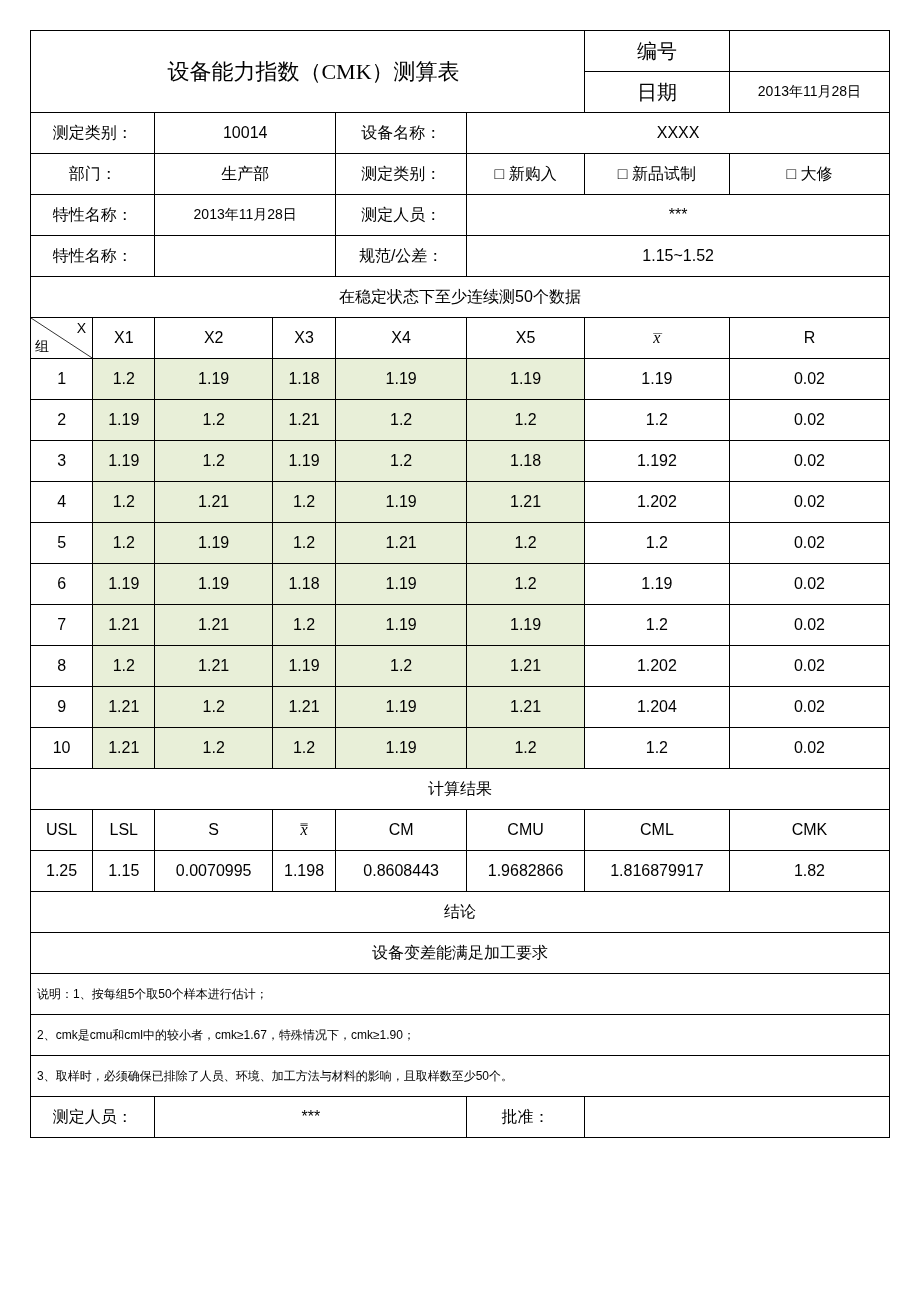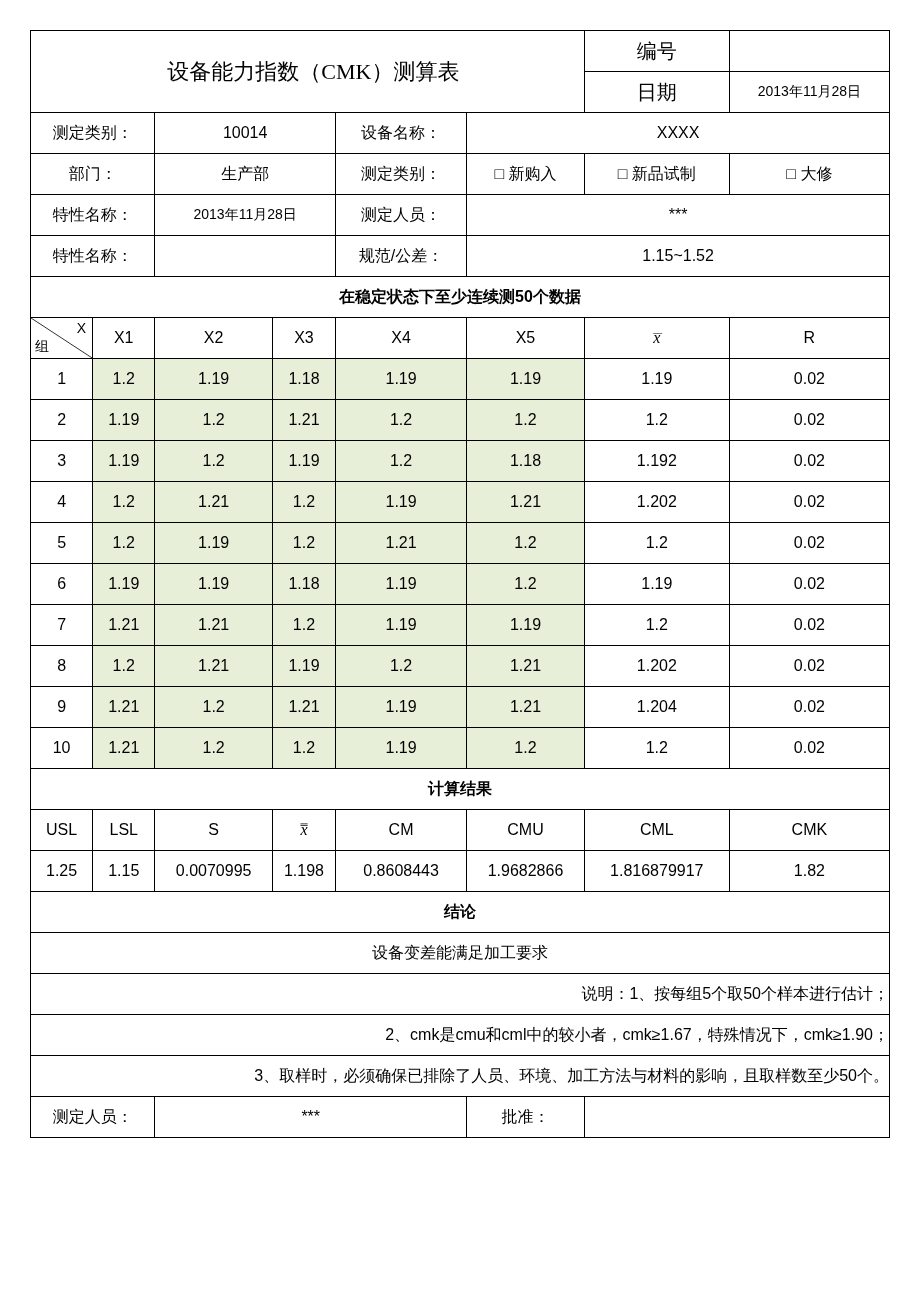--- a/index.html
+++ b/index.html
@@ -28,34 +28,33 @@
     padding-left: 12px;
   }
   .sub-label {
     font-size: 20px;
   }
   .data-cell {
     background: #e8efd8;
   }
   .section-banner {
     font-size: 16px;
-    font-weight: bold;
   }
   .bold-section {
-    font-weight: bold;
+    font-weight: normal;
     font-size: 16px;
   }
   .result-hdr {
     font-weight: normal;
     font-size: 16px;
   }
   .notes-cell {
-    text-align: right;
-    padding-left: 18px;
-    font-size: 16px;
+    text-align: left;
+    padding-left: 6px;
+    font-size: 12px;
   }
   .small-date {
     font-size: 14px;
   }
   .xbar {
     font-style: italic;
     font-family: "Times New Roman", serif;
     position: relative;
     display: inline-block;
   }

